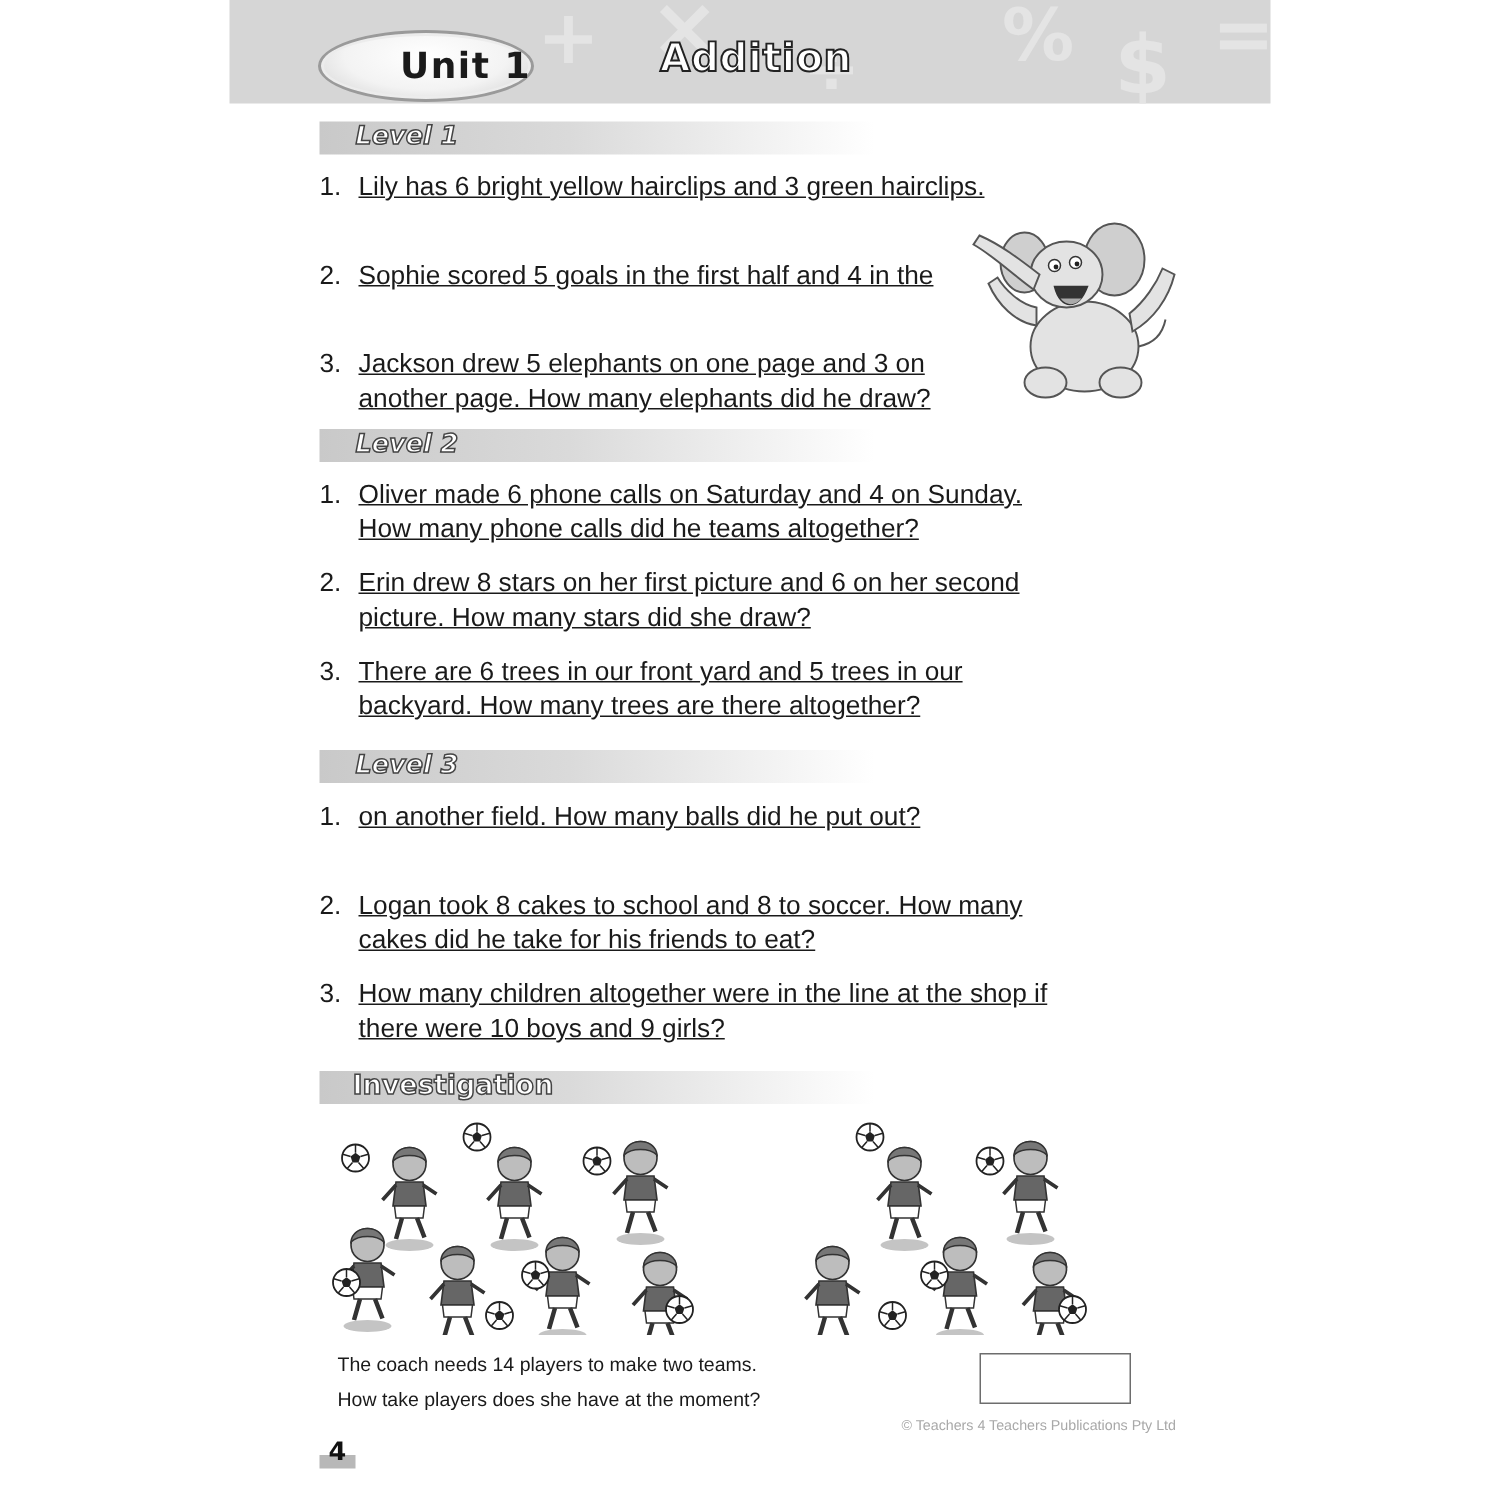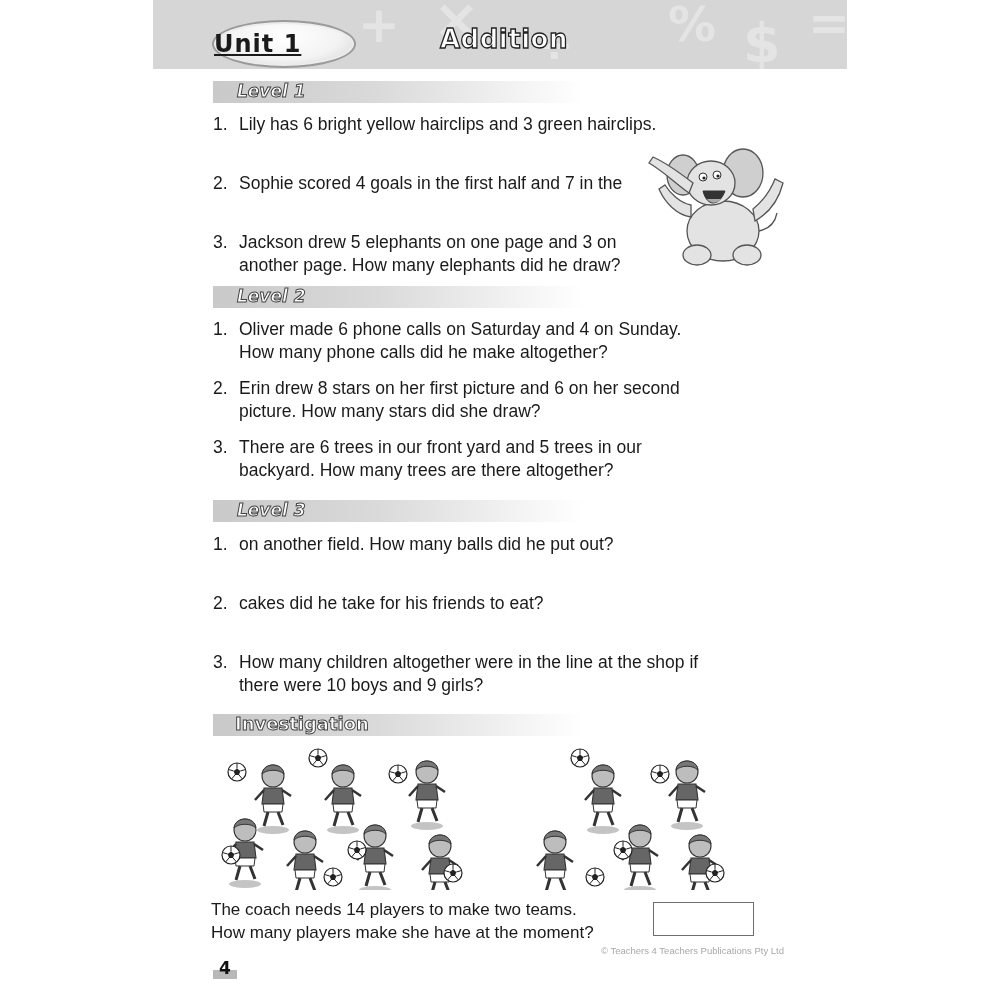--- a/index.html
+++ b/index.html
@@ -6,42 +6,42 @@
   body { width:1000px; height:1000px; position:relative; overflow:hidden;
          font-family:"Liberation Sans", sans-serif; color:#1a1a1a; }
 
   .header-band { position:absolute; left:153px; top:0; width:694px; height:69px;
                  background:#d6d6d6; overflow:hidden; }
   .deco { position:absolute; color:#e4e4e4; font-family:"DejaVu Sans", sans-serif;
           font-weight:bold; user-select:none; }
   .unit-pill { position:absolute; left:59px; top:20px; width:140px; height:44px;
                border-radius:50%; background:radial-gradient(ellipse at 50% 35%, #ffffff 0%, #f3f3f3 55%, #cfcfcf 100%);
                border:2px solid #9a9a9a; box-shadow:0 0 0 2px #ececec inset;
-               display:flex; align-items:center; justify-content:flex-start;text-decoration:underline; }
+               display:flex; align-items:center; justify-content:flex-end; }
   .unit-pill span { font-family:"DejaVu Sans", sans-serif; font-weight:bold; font-size:24px;
                     color:#1a1a1a; letter-spacing:1px; }
   .unit-title { position:absolute; left:287px; top:24px; font-family:"DejaVu Sans", sans-serif;
                 font-weight:bold; font-size:26px; color:#ffffff;
                 -webkit-text-stroke:1.3px #222; letter-spacing:0.5px; }
 
   .section-bar { position:absolute; left:213px; width:370px; height:22px;
                  background:linear-gradient(to right, #c9c9c9 0%, #dadada 45%, #ffffff 100%); }
   .section-bar span { position:absolute; left:24px; top:0px; font-family:"DejaVu Sans", sans-serif;
                       font-weight:bold; font-style:italic; font-size:17px; color:#ffffff;
                       -webkit-text-stroke:1px #444; }
   .section-bar.inv span { font-style:normal; left:22px; font-size:18px; top:-1px; }
 
   .q { position:absolute; left:213px; font-size:17.5px; line-height:23px; color:#1a1a1a; }
   .q .num { position:absolute; left:0; top:0; width:26px; }
-  .q .txt { margin-left:26px; display:block; }
+  .q .txt { margin-left:26px; display:block;text-decoration:underline; }
 
   .illustration { position:absolute; }
   .answer-box { position:absolute; left:653px; top:902px; width:101px; height:34px;
                 border:1.5px solid #6d6d6d; background:#fff; box-sizing:border-box; }
-  .inv-question { position:absolute; left:211px; top:898px; font-size:17px; line-height:23px; }
+  .inv-question { position:absolute; left:225px; top:898px; font-size:13px; line-height:23px; }
 
   .page-num-bar { position:absolute; left:213px; top:970px; width:24px; height:9px; background:#b8b8b8; }
   .page-num { position:absolute; left:219px; top:958px; font-family:"DejaVu Sans", sans-serif;
               font-weight:bold; font-size:17px; color:#111; }
   .copyright { position:absolute; right:216px; top:945px; font-size:9.5px; color:#a8a8a8; }
 </style>
 </head>
 <body>
 
 <div class="header-band">
@@ -59,21 +59,21 @@
 
 <div class="section-bar" style="top:81px;">
   <span>Level 1</span>
 </div>
 <div class="q" style="top:113px;">
   <span class="num">1.</span>
   <span class="txt">Lily has 6 bright yellow hairclips and 3 green hairclips.</span>
 </div>
 <div class="q" style="top:172px;">
   <span class="num">2.</span>
-  <span class="txt">Sophie scored 4 goals in the first half and 7 in the</span>
+  <span class="txt">Sophie scored 5 goals in the first half and 4 in the</span>
 </div>
 <div class="q" style="top:231px;">
   <span class="num">3.</span>
   <span class="txt">Jackson drew 5 elephants on one page and 3 on</span>
   <span class="txt">another page. How many elephants did he draw?</span>
 </div>
 
 <svg class="illustration" style="left:645px;top:143px;" width="145" height="130" viewBox="0 0 145 130">
   <g stroke="#555" stroke-width="1.3" fill="#e3e3e3">
 
@@ -103,21 +103,21 @@
   <path d="M58,48 C62,64 74,64 80,48 Z" fill="#333" stroke="#333"></path>
   <path d="M62,56 C66,61 72,61 76,56" fill="#aaa"></path>
 </svg>
 
 <div class="section-bar" style="top:286px;">
   <span>Level 2</span>
 </div>
 <div class="q" style="top:318px;">
   <span class="num">1.</span>
   <span class="txt">Oliver made 6 phone calls on Saturday and 4 on Sunday.</span>
-  <span class="txt">How many phone calls did he make altogether?</span>
+  <span class="txt">How many phone calls did he teams altogether?</span>
 </div>
 <div class="q" style="top:377px;">
   <span class="num">2.</span>
   <span class="txt">Erin drew 8 stars on her first picture and 6 on her second</span>
   <span class="txt">picture. How many stars did she draw?</span>
 </div>
 <div class="q" style="top:436px;">
   <span class="num">3.</span>
   <span class="txt">There are 6 trees in our front yard and 5 trees in our</span>
   <span class="txt">backyard. How many trees are there altogether?</span>
@@ -125,20 +125,21 @@
 
 <div class="section-bar" style="top:500px;">
   <span>Level 3</span>
 </div>
 <div class="q" style="top:533px;">
   <span class="num">1.</span>
   <span class="txt">on another field. How many balls did he put out?</span>
 </div>
 <div class="q" style="top:592px;">
   <span class="num">2.</span>
+  <span class="txt">Logan took 8 cakes to school and 8 to soccer. How many</span>
   <span class="txt">cakes did he take for his friends to eat?</span>
 </div>
 <div class="q" style="top:651px;">
   <span class="num">3.</span>
   <span class="txt">How many children altogether were in the line at the shop if</span>
   <span class="txt">there were 10 boys and 9 girls?</span>
 </div>
 
 <div class="section-bar inv" style="top:714px;">
   <span>Investigation</span>
@@ -188,19 +189,19 @@
     <use href="#ball" x="380" y="137"></use>
     <use href="#kid" x="425" y="98"></use>
     <use href="#ball" x="408" y="110"></use>
     <use href="#kid" x="485" y="108"></use>
     <use href="#ball" x="500" y="133"></use>
   </g>
 </svg>
 
 <div class="inv-question">
   <div>The coach needs 14 players to make two teams.</div>
-  <div>How many players make she have at the moment?</div>
+  <div>How take players does she have at the moment?</div>
 </div>
 <div class="answer-box"></div>
 
 <div class="page-num-bar"></div>
 <div class="page-num">4</div>
 <div class="copyright">© Teachers 4 Teachers Publications Pty Ltd</div>
 
 </body></html>

